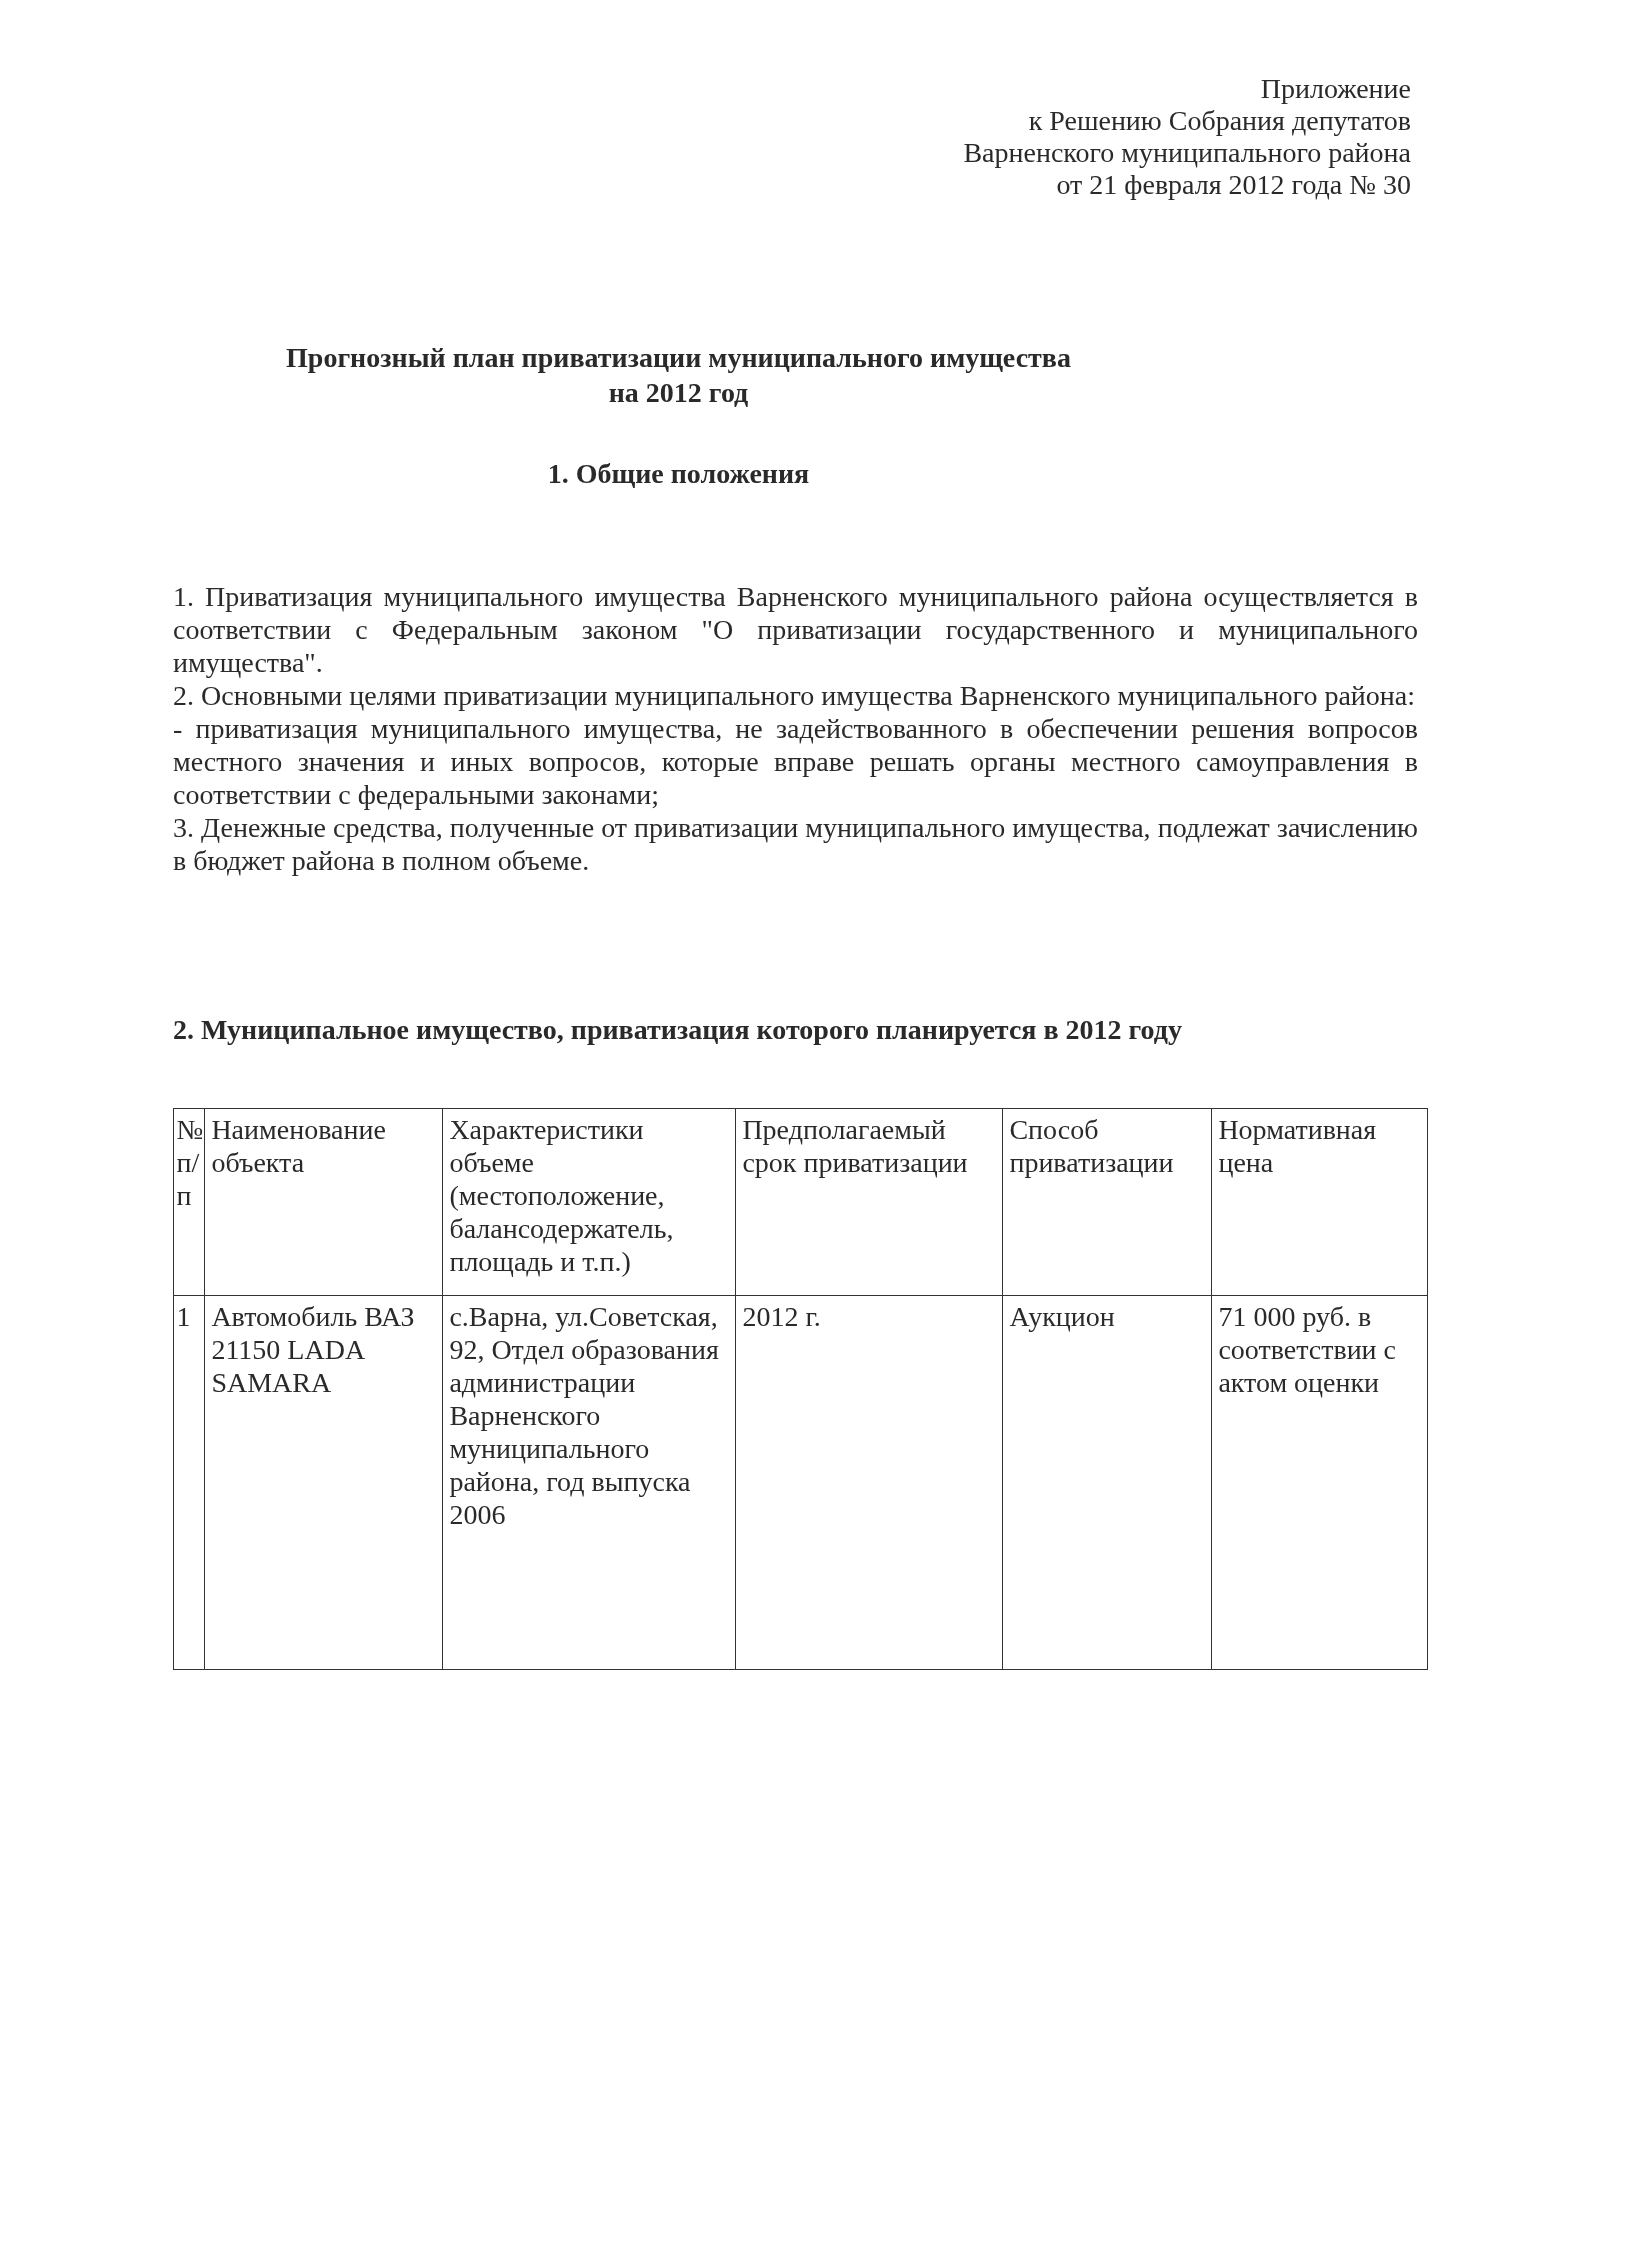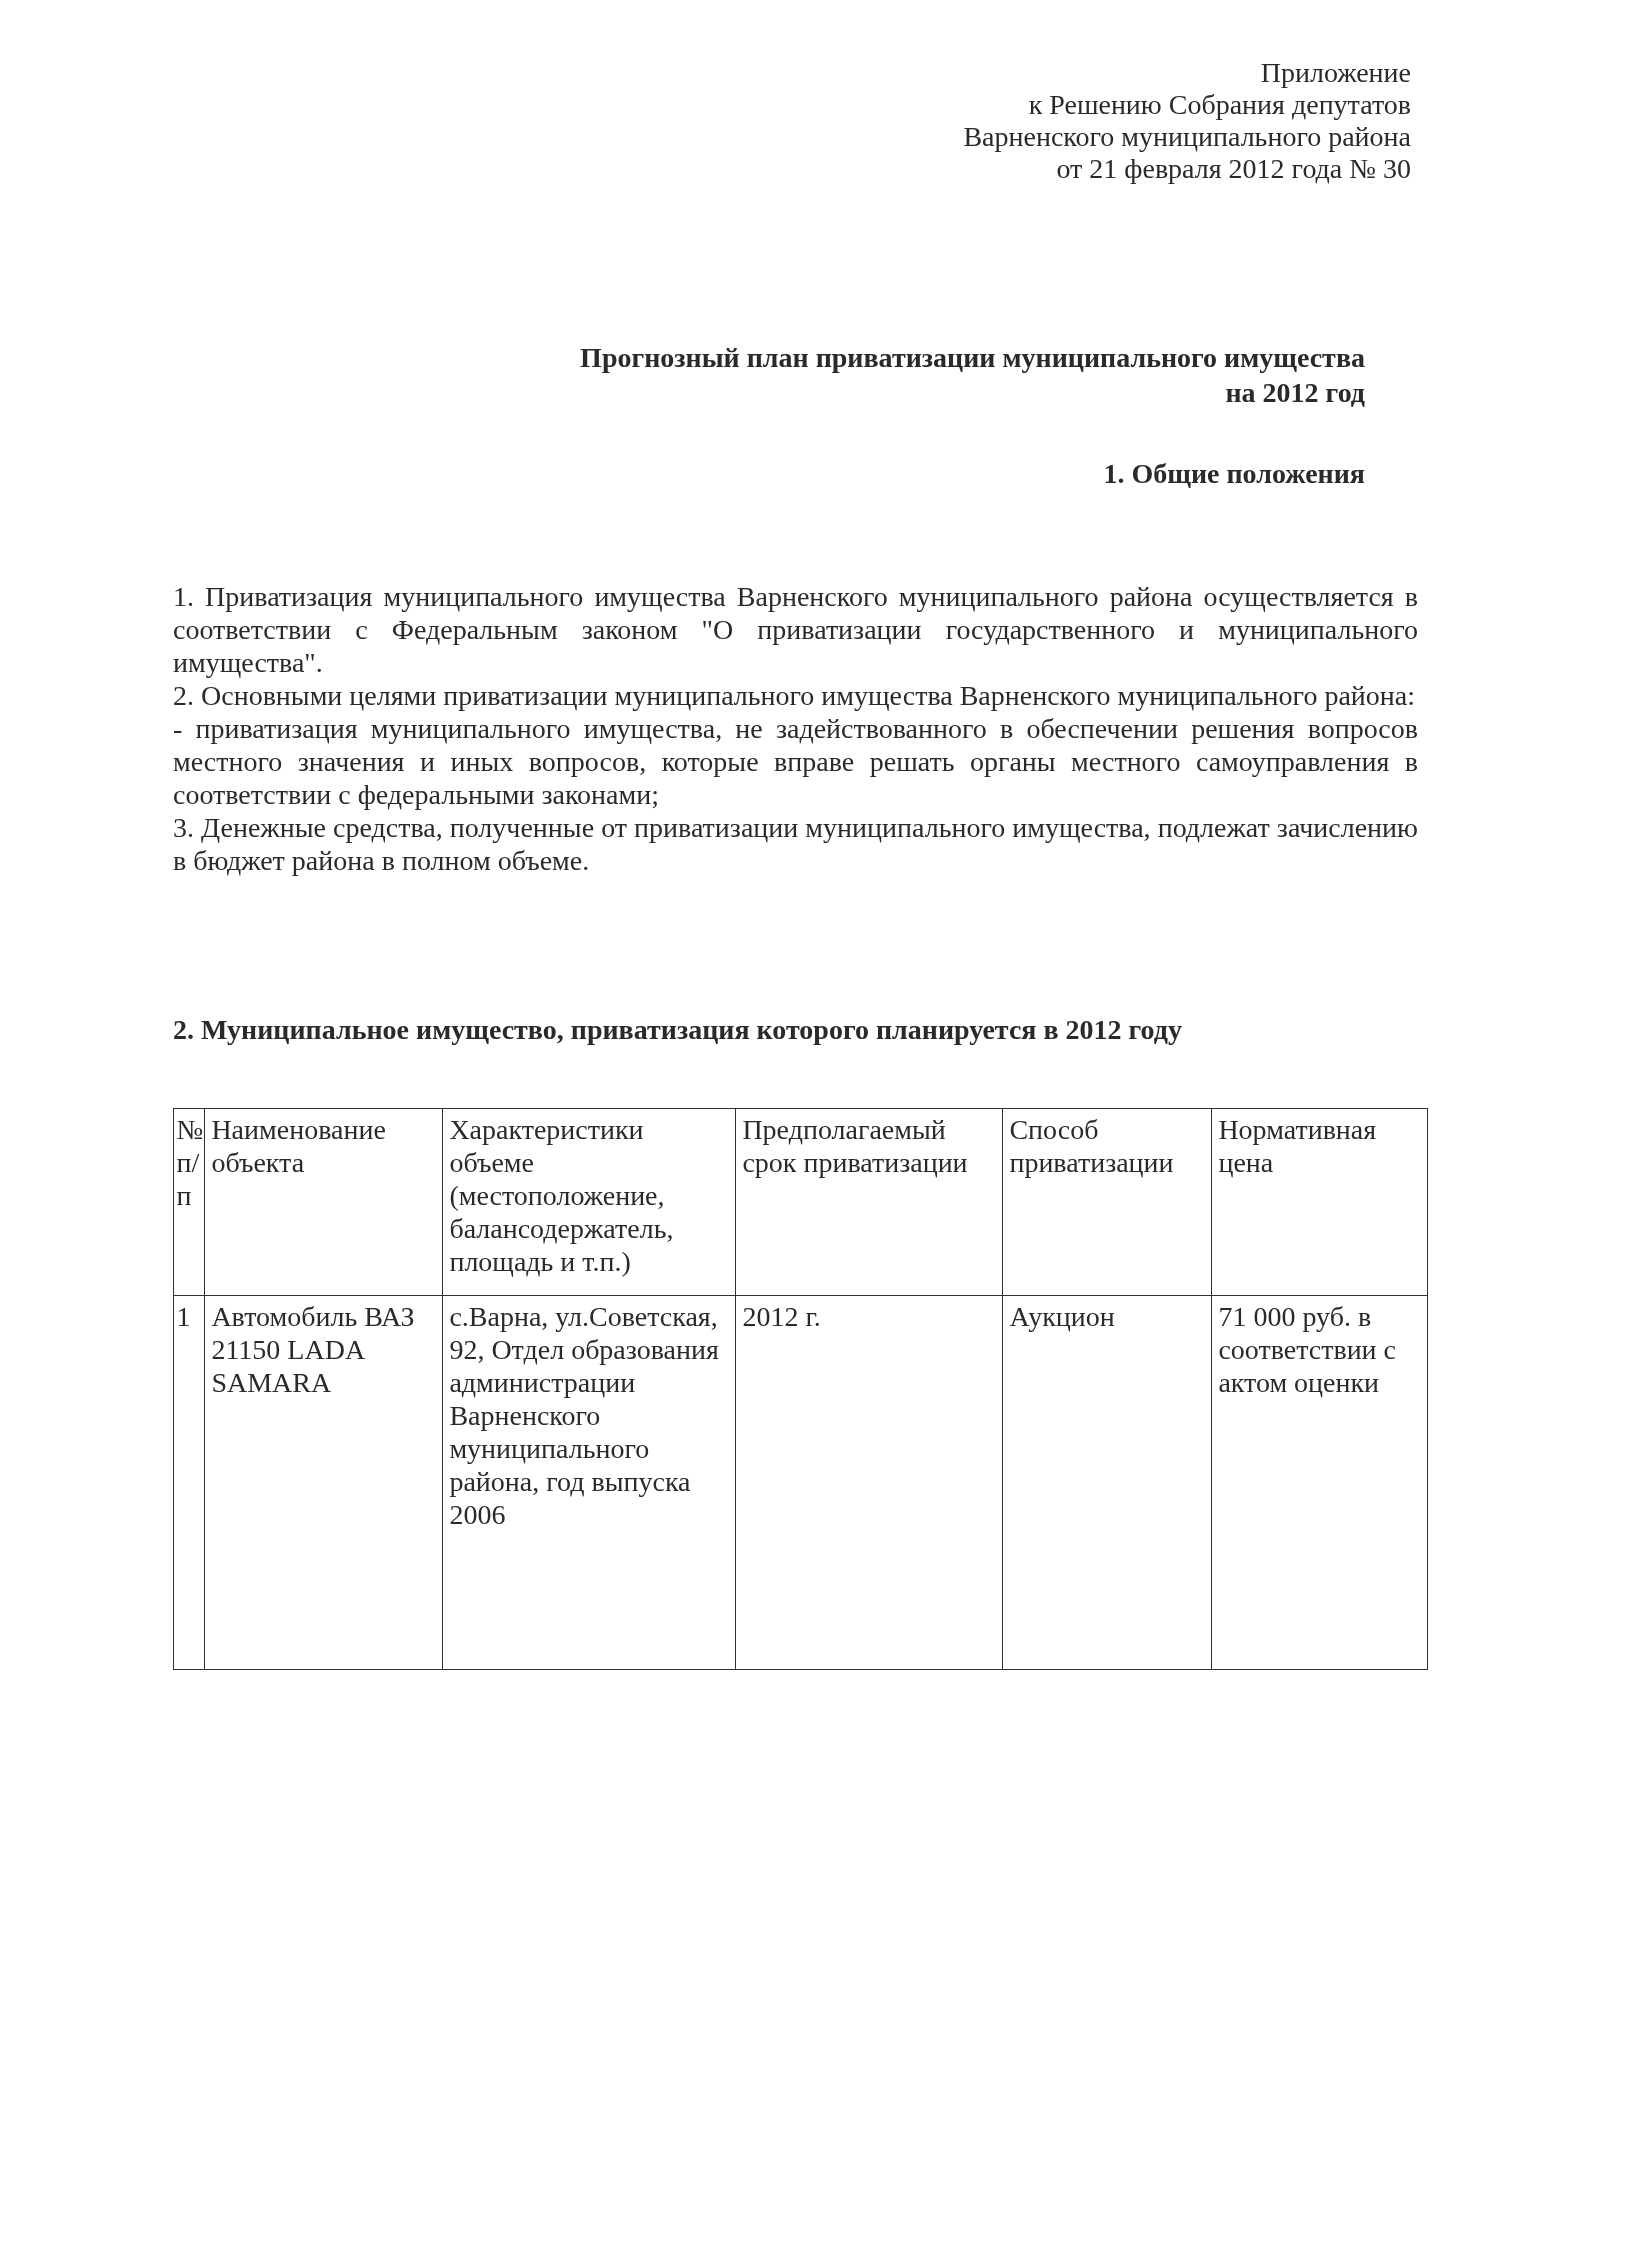--- a/index.html
+++ b/index.html
@@ -10,21 +10,21 @@
     overflow: hidden;
     font-family: "Liberation Serif", "DejaVu Serif", serif;
     color: #2a2a2a;
   }
   .abs { position: absolute; }
   .hdr {
     right: 232px; text-align: right;
     font-size: 28px; line-height: 32px;
   }
   .title {
-    left: 8px; width: 1357px; text-align: right;
+    left: 0; width: 1357px; text-align: center;
     font-weight: bold; font-size: 28px; line-height: 35px;
   }
   .body {
     left: 173px; width: 1245px;
     font-size: 28px; line-height: 33px;
   }
   .just { text-align: justify; text-align-last: left; }
   .sec2 { left: 173px; font-weight: bold; font-size: 28px; line-height: 33px; }
 
   table.plan {
@@ -43,21 +43,21 @@
     padding: 3.9px 6.4px 0 6.4px;
     word-wrap: break-word;
   }
   table.plan thead tr { height: 187px; }
   table.plan tbody tr { height: 374px; }
   .cjust { text-align: center; }
 </style>
 </head>
 <body>
 
-<div class="abs hdr" style="top:57px;">
+<div class="abs hdr" style="top:73px;">
   <div>Приложение</div>
   <div>к Решению Собрания депутатов</div>
   <div>Варненского муниципального района</div>
   <div>от 21 февраля 2012 года № 30</div>
 </div>
 
 <div class="abs title" style="top:340px;">
   <div>Прогнозный план приватизации муниципального имущества</div>
   <div>на 2012 год</div>
 </div>

